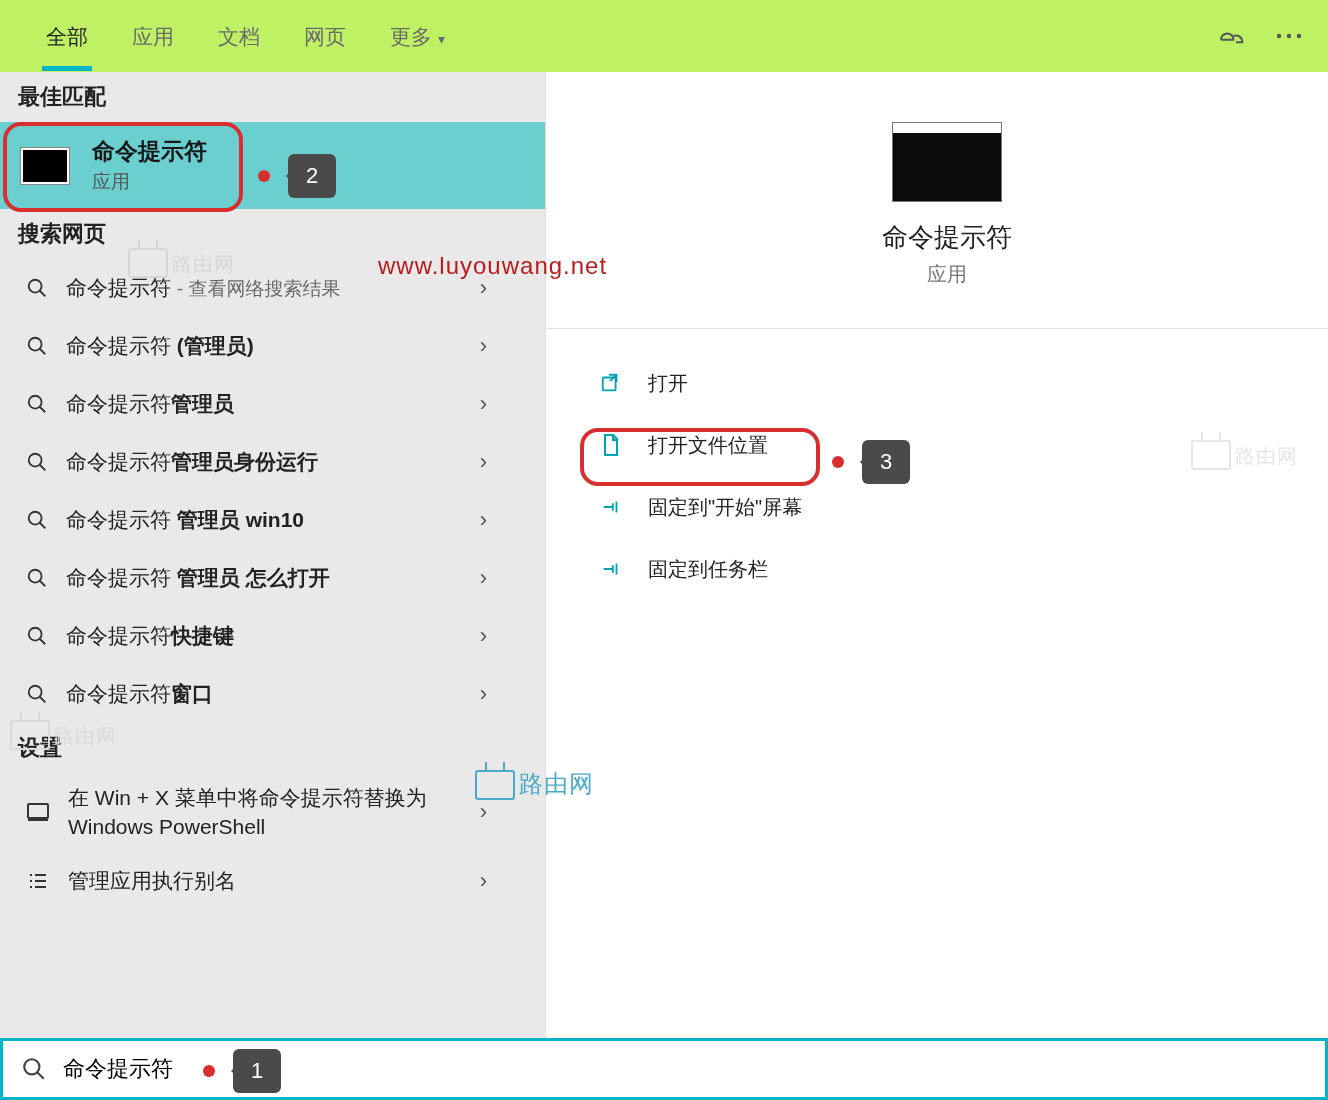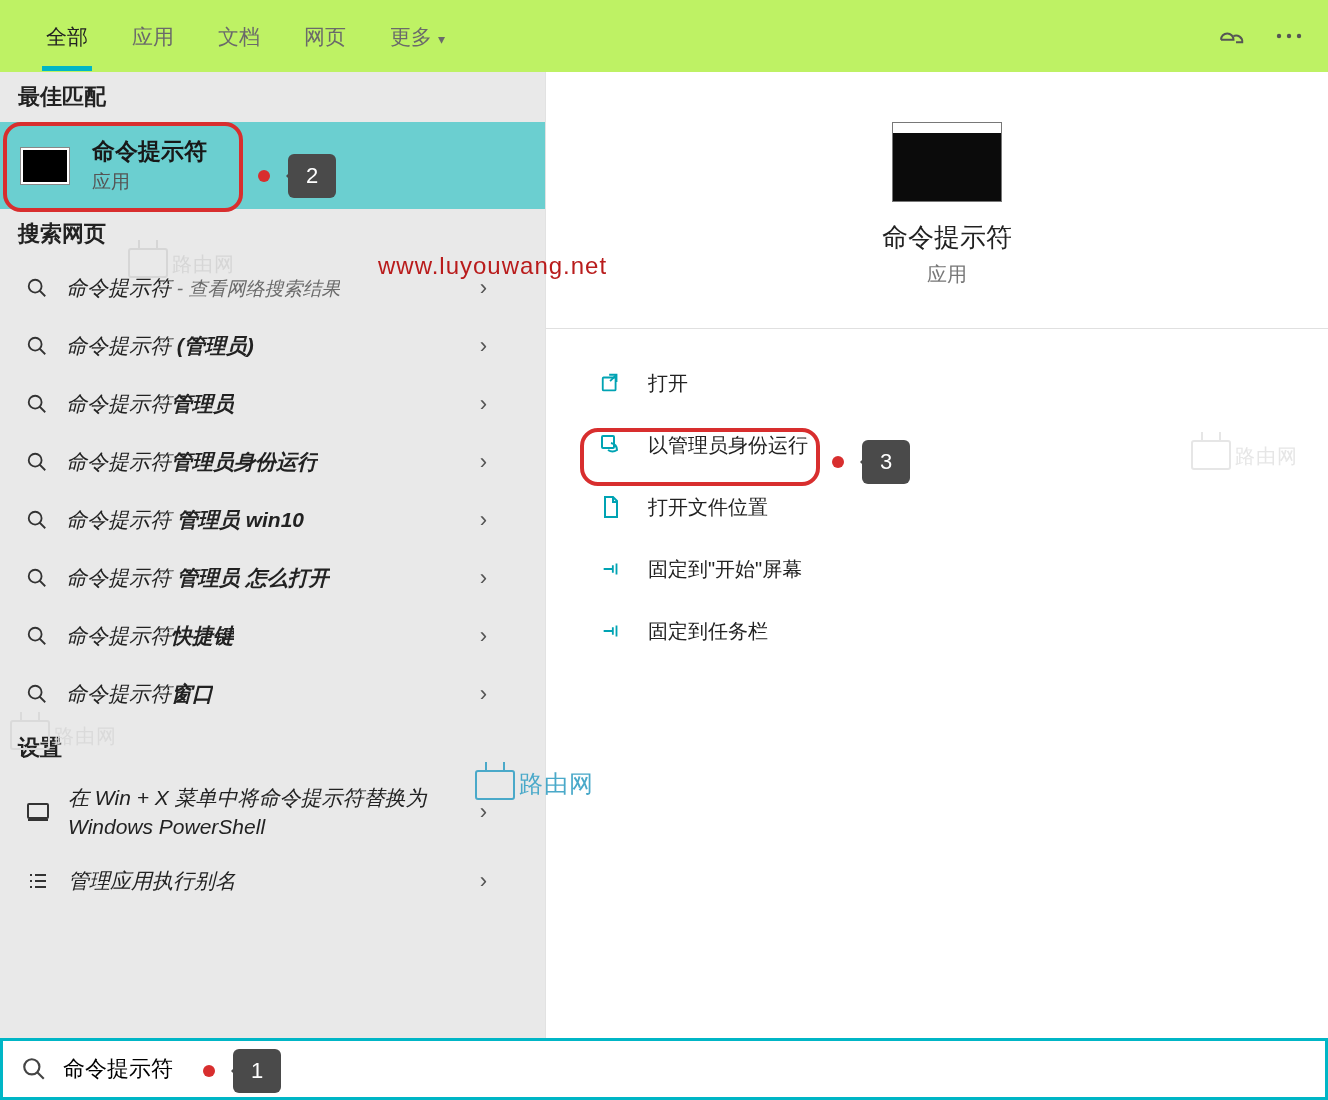--- a/index.html
+++ b/index.html
@@ -78,21 +78,21 @@
   .row {
     display: flex; align-items: center;
     height: 58px; padding: 0 18px 0 26px;
     cursor: pointer;
     gap: 18px;
   }
   .row .chev-right {
     margin-left: auto; padding-right: 40px;
     color: #555; font-size: 22px;
   }
-  .row-text { font-size: 21px; color: #222; white-space: nowrap; overflow: hidden; font-style: italic; }
+  .row-text { font-size: 21px; color: #222; white-space: nowrap; overflow: hidden; }
   .row-text .bold { font-weight: 700; }
   .row-text .hint { color: #6a6a6a; font-size: 19px; }
   .row .search-icon { width: 22px; height: 22px; }
   .settings-row .row-text { max-width: 360px; white-space: normal; line-height: 1.4; }
   .settings-row { height: auto; padding-top: 10px; padding-bottom: 10px; }
   
   .app-large-icon {
     width: 110px; height: 80px;
     margin: 20px auto 18px auto;
     border: 1px solid #777;
@@ -352,29 +352,20 @@
       <div class="action-list">
         <div class="action-item">
           <span class="action-icon-box">
             <svg width="22" height="22" viewBox="0 0 24 24" fill="none" stroke="#00a3b3" stroke-width="2">
                 <rect x="3" y="6" width="14" height="14" rx="1"></rect>
                 <path d="M10 3 h8 v8"></path>
                 <path d="M18 3 l-7 7"></path>
               </svg>
           </span>
           <span>打开</span>
-        </div>
-        <div class="action-item">
-          <span class="action-icon-box">
-            <svg width="24" height="24" viewBox="0 0 24 24" fill="none" stroke="#00a3b3" stroke-width="2">
-                <rect x="3" y="3" width="12" height="12" rx="1"></rect>
-                <path d="M12 10 c4 1 6 3 6 7 c-3 2 -6 2 -9 0"></path>
-              </svg>
-          </span>
-          <span>以管理员身份运行</span>
         </div>
         <div class="action-item">
           <span class="action-icon-box">
             <svg width="20" height="24" viewBox="0 0 20 24" fill="none" stroke="#00a3b3" stroke-width="2">
                 <path d="M4 2 h8 l4 4 v16 h-12 z"></path>
                 <path d="M12 2 v5 h5"></path>
               </svg>
           </span>
           <span>打开文件位置</span>
         </div>

